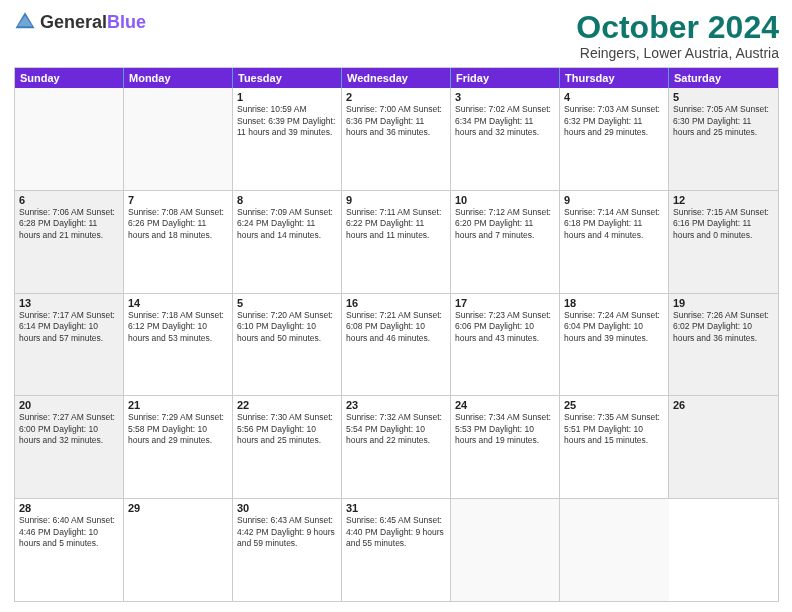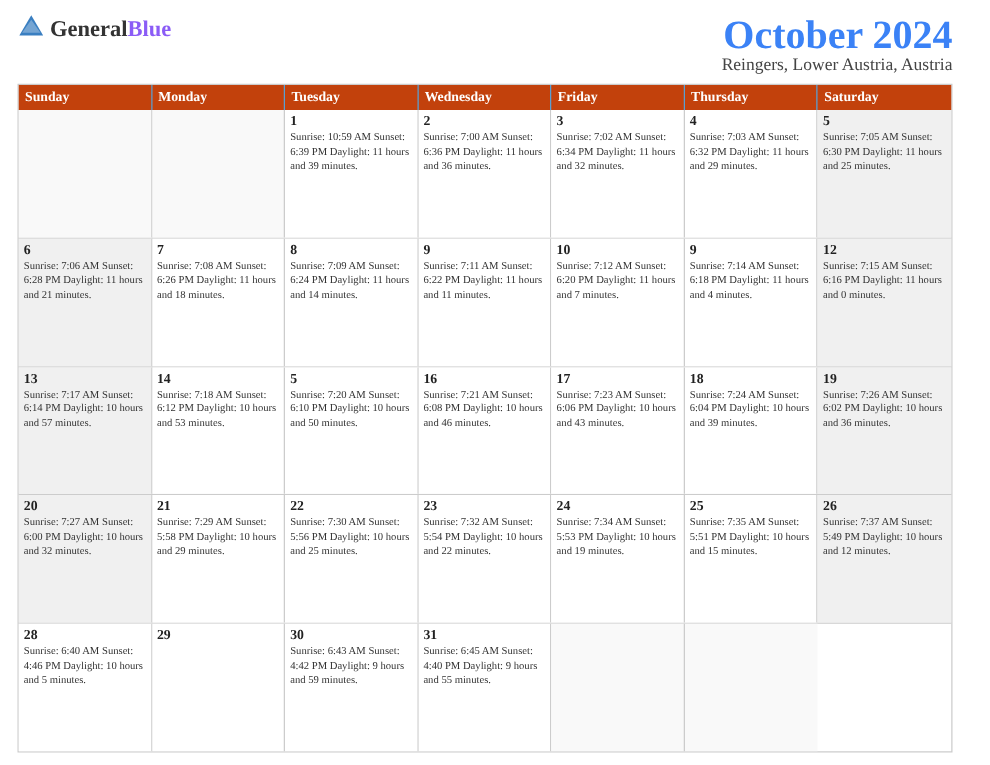--- a/index.html
+++ b/index.html
@@ -6,24 +6,23 @@
     body {
       width: 792px;
       height: 612px;
       font-family: Arial, sans-serif;
       background: #fff;
       overflow: hidden;
     }
     .page {
       width: 792px;
       height: 612px;
-      padding: 10px 30px 10px 14px;
+      padding: 10px 13px 10px 14px;
       display: flex;
       flex-direction: column;
-      font-family: Liberation Serif, serif;
     }
     .header {
       display: flex;
       align-items: flex-start;
       justify-content: space-between;
       margin-bottom: 6px;
     }
     .logo {
       display: flex;
       align-items: center;
@@ -44,37 +43,37 @@
     .logo-icon {
       width: 22px;
       height: 22px;
     }
     .title-area {
       text-align: right;
     }
     .month-title {
       font-size: 32px;
       font-weight: bold;
-      color: #3b82f6;
+      color: #0f766e;
       line-height: 1.1;
     }
     .subtitle {
       font-size: 14px;
       color: #444;
     }
     .calendar {
       flex: 1;
       display: flex;
       flex-direction: column;
       border: 1px solid #ccc;
     }
     .cal-header {
       display: grid;
       grid-template-columns: repeat(7, 1fr);
-      background: #c2410c;
+      background: #6d28d9;
     }
     .cal-header-cell {
       color: #fff;
       font-size: 11px;
       font-weight: bold;
       padding: 4px 5px;
       border-right: 1px solid #5a9fd1;
       text-align: left;
     }
     .cal-header-cell:last-child { border-right: none; }
@@ -306,23 +305,20 @@
 Daylight: 10 hours and 19 minutes.</div>
           </div>
           <div class="cal-cell">
             <span class="day-number">25</span>
             <div class="cell-text">Sunrise: 7:35 AM
 Sunset: 5:51 PM
 Daylight: 10 hours and 15 minutes.</div>
           </div>
           <div class="cal-cell shaded">
             <span class="day-number">26</span>
-            <div class="cell-text">Sunrise: 7:37 AM
-Sunset: 5:49 PM
-Daylight: 10 hours and 12 minutes.</div>
           </div>
         </div>
         <div class="cal-row">
           <div class="cal-cell">
             <span class="day-number">28</span>
             <div class="cell-text">Sunrise: 6:40 AM
 Sunset: 4:46 PM
 Daylight: 10 hours and 5 minutes.</div>
           </div>
           <div class="cal-cell">

